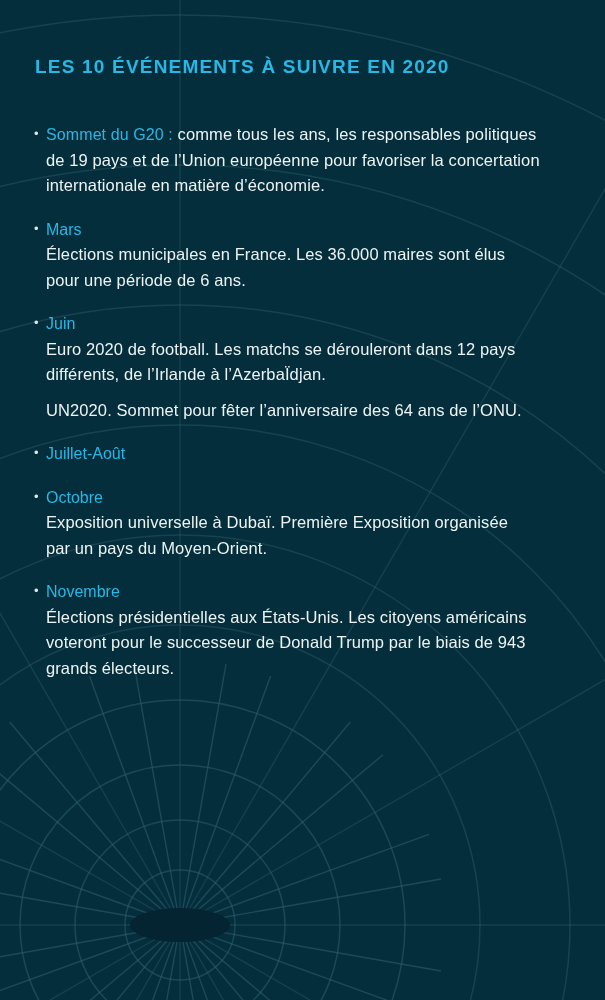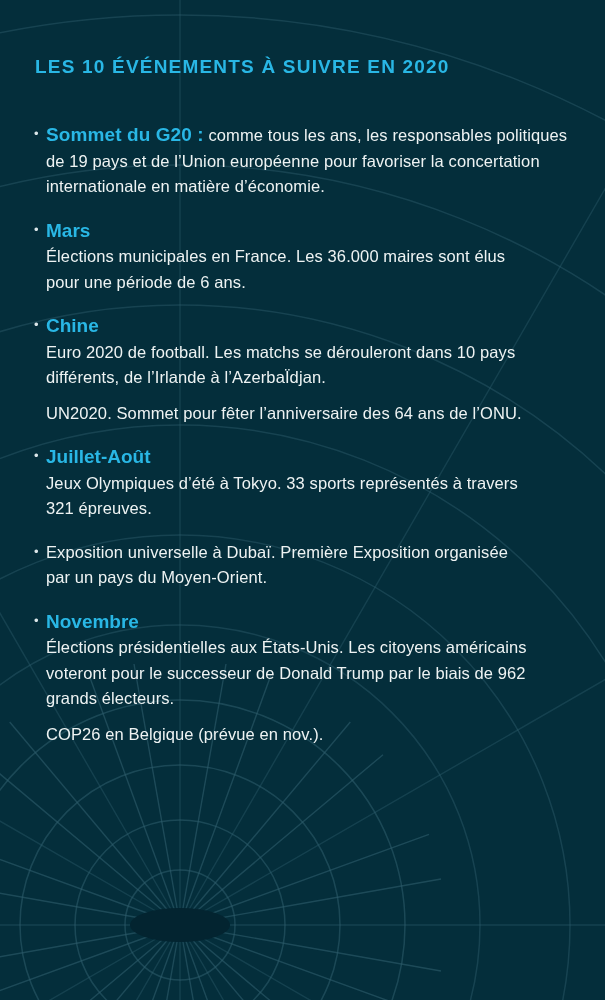--- a/index.html
+++ b/index.html
@@ -22,21 +22,21 @@
     margin:56px 0 44px 0;
     font-size:19px;font-weight:700;letter-spacing:1.2px;
     color:var(--accent);
   }
   .event{position:relative;padding-left:11px;margin:0 0 18px 0;}
   .event .bullet{
     position:absolute;left:-1px;top:5px;
     font-size:13px;line-height:13px;color:var(--bullet);
   }
   .heading{
-    color:var(--accent);font-weight:700;font-size:19px;line-height:25.5px;
+    color:var(--accent);font-weight:400;font-size:16px;line-height:25.5px;
   }
   .heading-line{line-height:25.5px;margin-top:12px;}
   p.para{
     margin:0 0 10px 0;white-space:pre-line;
     color:var(--text);font-size:16.5px;line-height:25.5px;letter-spacing:0.1px;
   }
   p.para:last-child{margin-bottom:0;}
 </style>
 </head>
 <body>
@@ -110,46 +110,44 @@
     <span class="bullet">•</span>
     <div class="event-body">
             <div class="heading-line"><span class="heading">Mars</span></div>
             <p class="para">Élections municipales en France. Les 36.000 maires sont élus
 pour une période de 6 ans.</p>
           </div>
   </section>
         <section class="event">
     <span class="bullet">•</span>
     <div class="event-body">
-            <div class="heading-line"><span class="heading">Chine</span></div>
-            <p class="para">Euro 2020 de football. Les matchs se dérouleront dans 10 pays
+            <div class="heading-line"><span class="heading">Juin</span></div>
+            <p class="para">Euro 2020 de football. Les matchs se dérouleront dans 12 pays
 différents, de l’Irlande à l’AzerbaÏdjan.</p>
             <p class="para">UN2020. Sommet pour fêter l’anniversaire des 64 ans de l’ONU.</p>
           </div>
   </section>
         <section class="event">
     <span class="bullet">•</span>
     <div class="event-body">
             <div class="heading-line"><span class="heading">Juillet-Août</span></div>
-            <p class="para">Jeux Olympiques d’été à Tokyo. 33 sports représentés à travers
-321 épreuves.</p>
           </div>
   </section>
         <section class="event">
     <span class="bullet">•</span>
     <div class="event-body">
+            <div class="heading-line"><span class="heading">Octobre</span></div>
             <p class="para">Exposition universelle à Dubaï. Première Exposition organisée
 par un pays du Moyen-Orient.</p>
           </div>
   </section>
         <section class="event">
     <span class="bullet">•</span>
     <div class="event-body">
             <div class="heading-line"><span class="heading">Novembre</span></div>
             <p class="para">Élections présidentielles aux États-Unis. Les citoyens américains
-voteront pour le successeur de Donald Trump par le biais de 962
+voteront pour le successeur de Donald Trump par le biais de 943
 grands électeurs.</p>
-            <p class="para">COP26 en Belgique (prévue en nov.).</p>
           </div>
   </section>
       </div>
   </div>
 </div>
 
 </body></html>

